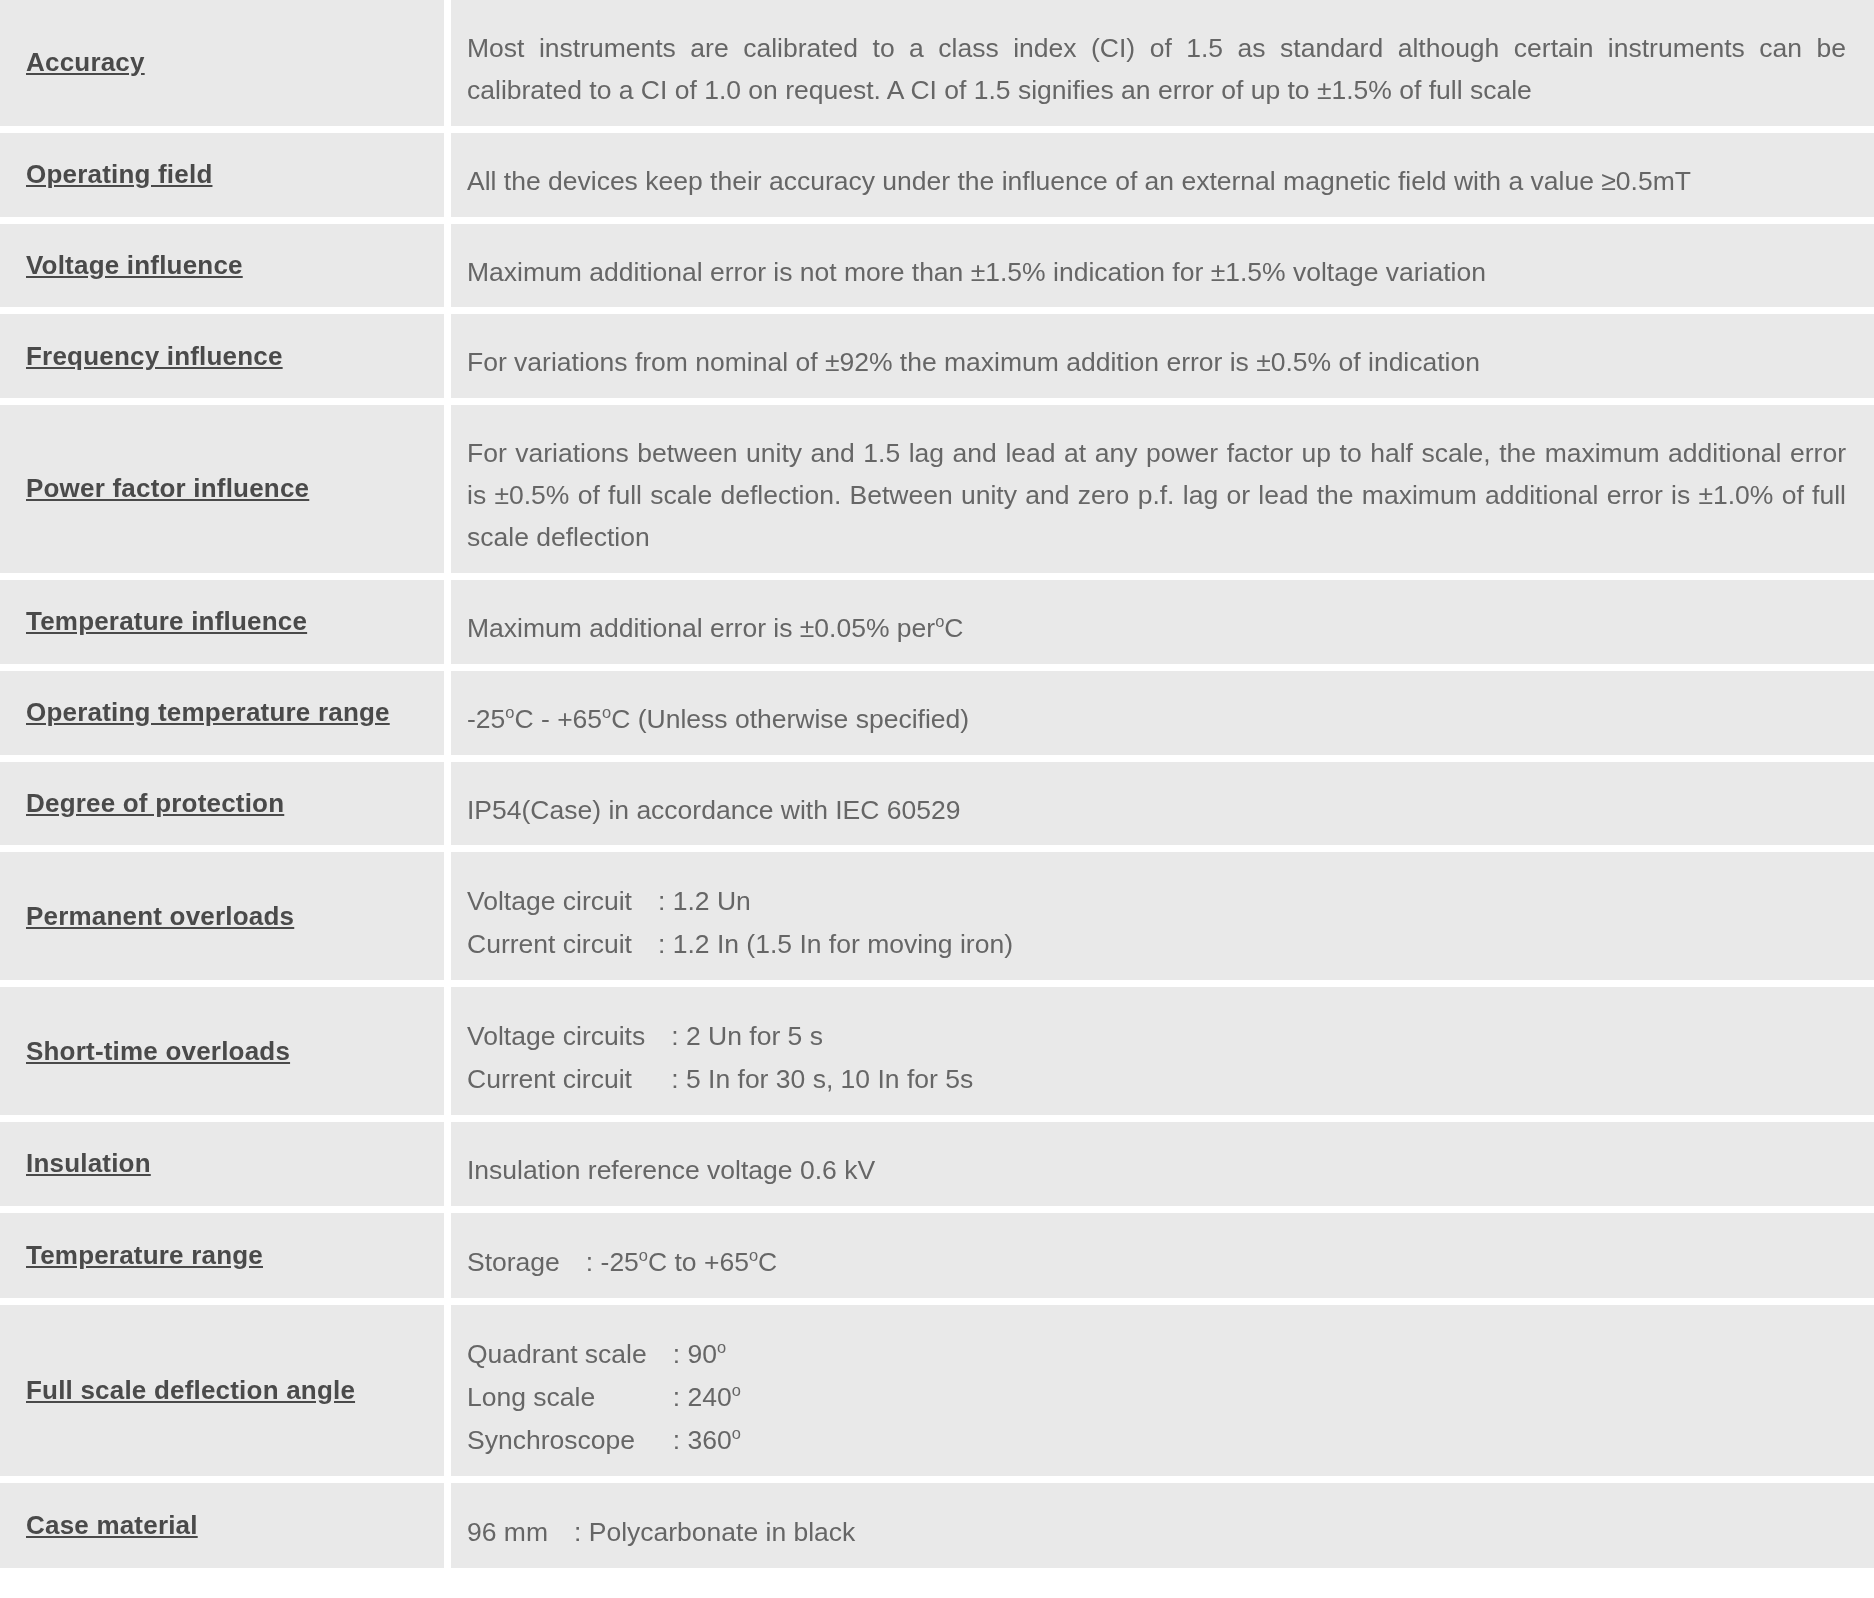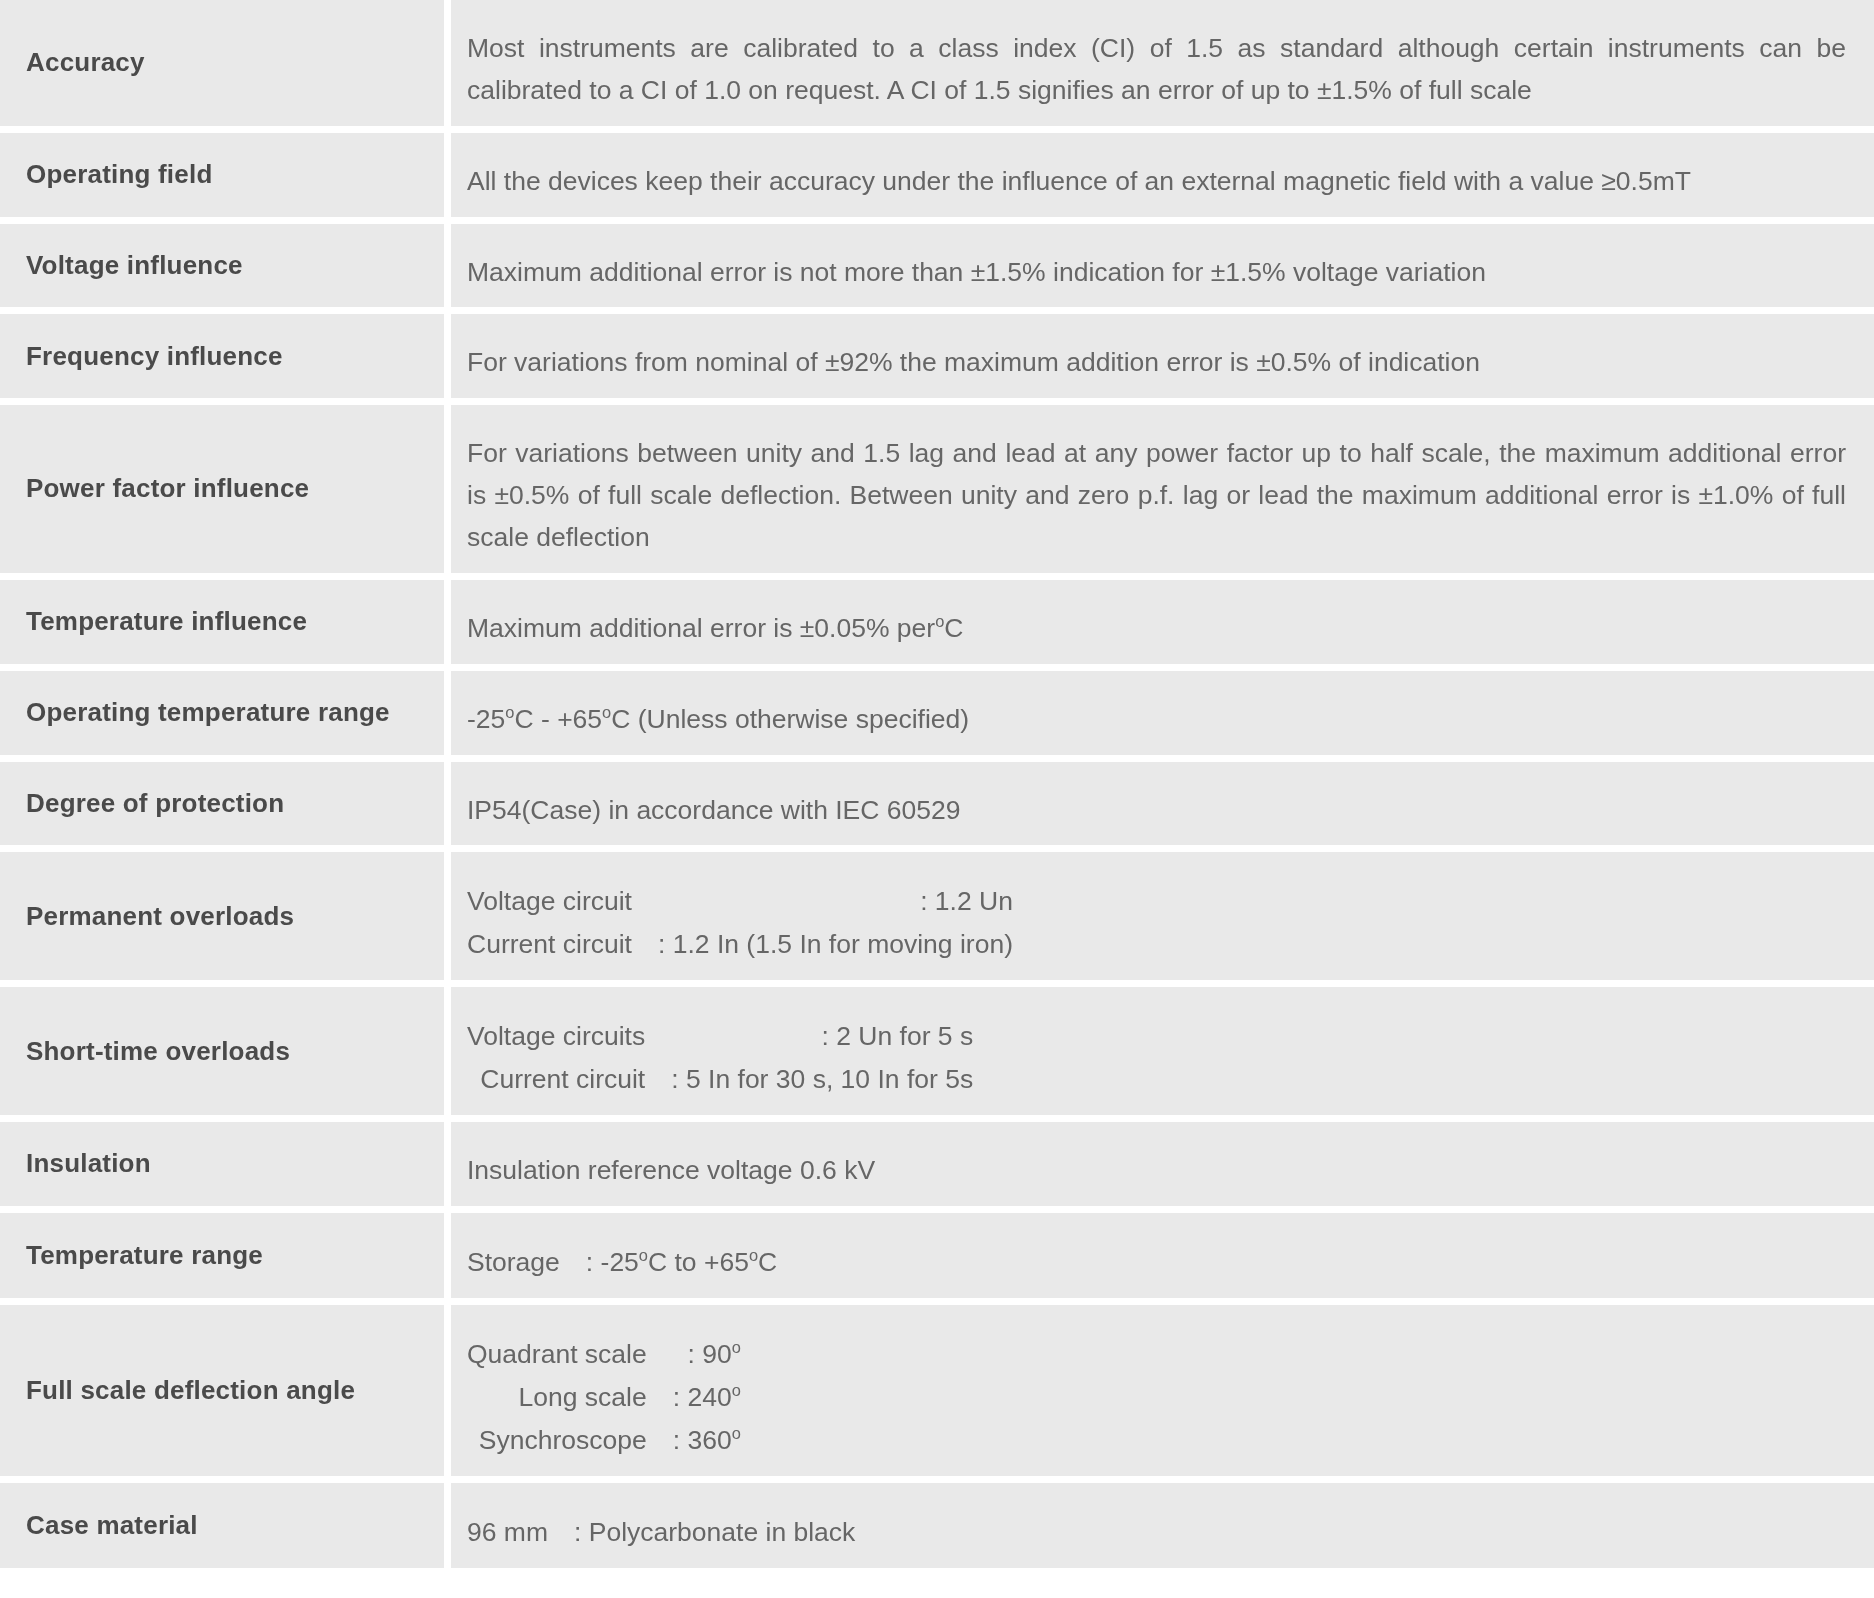--- a/index.html
+++ b/index.html
@@ -33,20 +33,21 @@
 
   td.label-cell {
     width: 418px;
     padding: 14px 0 14px 26px;
     border-right: 7px solid #ffffff;
     font-size: 26px;
     font-weight: bold;
     color: #4a4a4a;
     letter-spacing: 0.2px;
     line-height: 1.28;
+    text-decoration: underline;
   }
 
   td.value-cell {
     padding: 28px 28px 14px 16px;
     font-size: 26.5px;
     font-weight: normal;
     color: #666666;
     line-height: 1.58;
     text-align: justify;
     text-justify: inter-word;
@@ -61,21 +62,20 @@
     white-space: pre-wrap;
   }
 
   
   .pair-list {
     display: table;
     border-collapse: collapse;
   }
   .pair-line {
     display: table-row;
-    text-align: right;
   }
   .pair-key, .pair-val {
     display: table-cell;
     line-height: 1.62;
     white-space: nowrap;
   }
   .pair-key {
     padding-right: 26px;
   }
   .pair-val {

